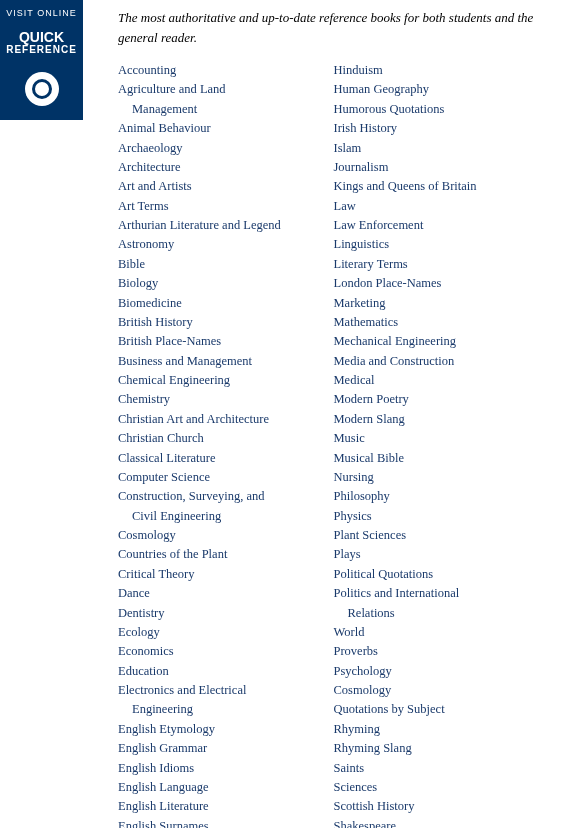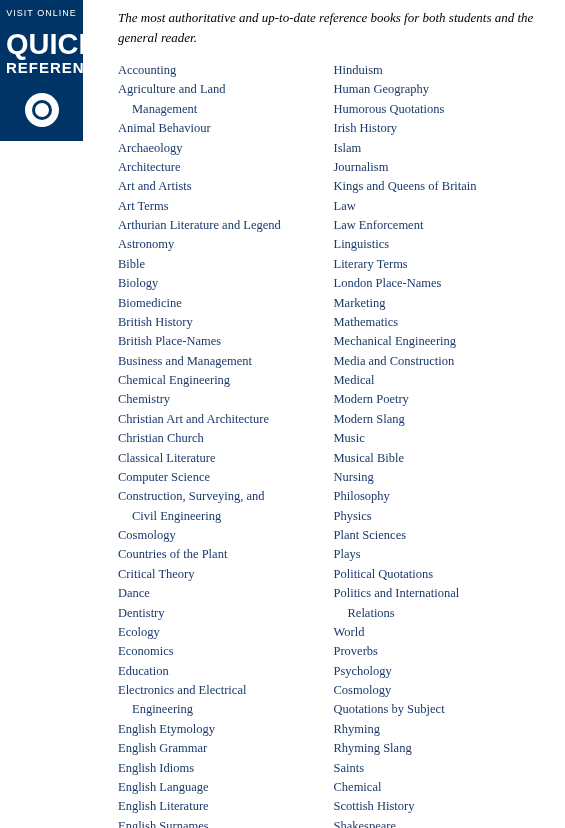--- a/index.html
+++ b/index.html
@@ -29,27 +29,27 @@
       letter-spacing: 1px;
       margin-bottom: 2px;
     }
     .badge .oxford {
       font-size: 22px;
       font-weight: bold;
       line-height: 1;
       color: #fff;
     }
     .badge .quick {
-      font-size: 29px;
+      font-size: 14px;
       font-weight: bold;
       line-height: 1;
       color: #fff;
     }
     .badge .reference {
-      font-size: 15px;
+      font-size: 10px;
       font-weight: bold;
       letter-spacing: 1px;
       color: #fff;
       margin-bottom: 17px;
     }
     .badge-circle {
       width: 34px;
       height: 34px;
       border-radius: 50%;
       background: #fff;
@@ -187,18 +187,18 @@
         <div class="col-item">Politics and International</div>
         <div class="col-item indent">Relations</div>
         <div class="col-item">World</div>
         <div class="col-item">Proverbs</div>
         <div class="col-item">Psychology</div>
         <div class="col-item">Cosmology</div>
         <div class="col-item">Quotations by Subject</div>
         <div class="col-item">Rhyming</div>
         <div class="col-item">Rhyming Slang</div>
         <div class="col-item">Saints</div>
-        <div class="col-item">Chemical</div>
+        <div class="col-item">Sciences</div>
         <div class="col-item">Scottish History</div>
         <div class="col-item">Shakespeare</div>
       </div>
   </div>
 </div>
 
 </body></html>

